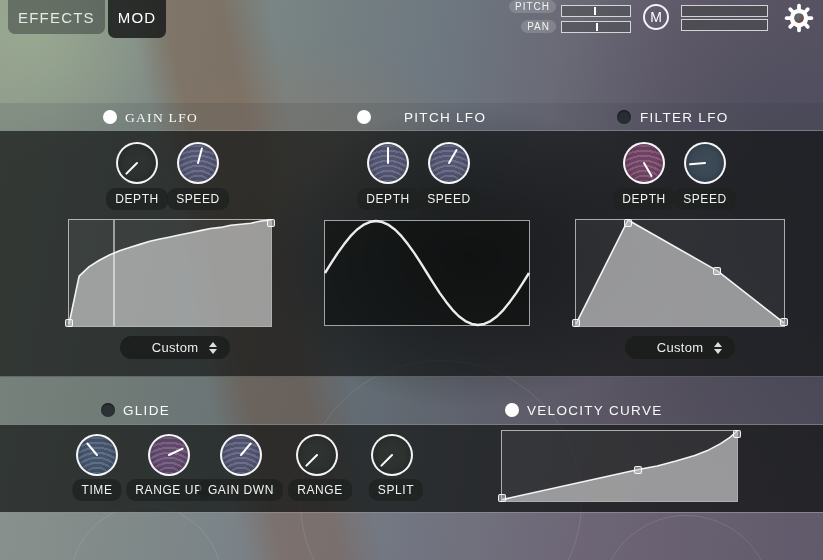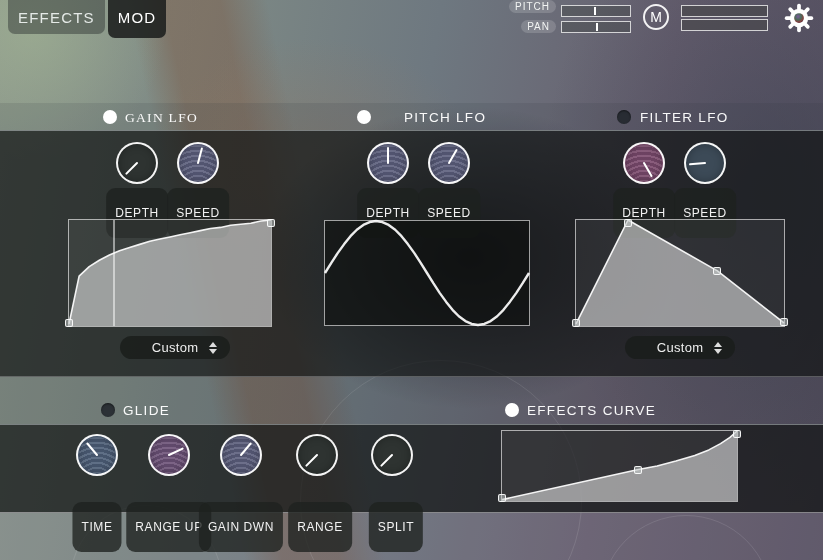--- a/index.html
+++ b/index.html
@@ -62,22 +62,22 @@
   
   .knob{position:absolute;width:42px;height:42px;border-radius:50%;box-sizing:border-box;
         border:2px solid rgba(255,255,255,0.95);box-shadow:inset 0 0 9px rgba(0,0,0,0.28);}
   .knob .ptr{position:absolute;inset:0;z-index:2;}
   .knob .ptr::before{content:"";position:absolute;left:50%;top:3px;width:2.6px;height:46%;
         margin-left:-1.3px;background:#fff;border-radius:2px;}
   .knob.textured::after{content:"";position:absolute;inset:1px;border-radius:50%;z-index:1;
         background:repeating-radial-gradient(circle at 50% 130%,
           rgba(255,255,255,0.10) 0 2px, rgba(22,22,34,0.14) 2px 5px);}
   .klabel{position:absolute;transform:translateX(-50%);font-size:12px;letter-spacing:.6px;
-        color:#f2f2f2;background:rgba(30,33,31,0.78);border-radius:9px;padding:18px 9px;white-space:nowrap;}
-  .klabel.row1{top:188px;} .klabel.row2{top:479px;margin-top:23px;}
+        color:#f2f2f2;background:rgba(30,33,31,0.78);border-radius:9px;padding:4px 9px;white-space:nowrap;}
+  .klabel.row1{top:188px;} .klabel.row2{top:479px;}
 
   
   .display{position:absolute;box-sizing:border-box;border:1px solid rgba(255,255,255,0.6);}
   .display svg{position:absolute;inset:0;width:100%;height:100%;overflow:visible;}
   .display .handle{position:absolute;width:8px;height:8px;margin:-4px 0 0 -4px;border-radius:2px;
         background:rgba(195,200,200,0.55);border:1px solid rgba(255,255,255,0.9);box-sizing:border-box;z-index:3;}
   .display .playhead{position:absolute;top:0;bottom:0;width:2px;background:rgba(255,255,255,0.5);z-index:2;}
   .display.lightfill{background:rgba(210,218,214,0.07);}
   .display.darkbg{background:rgba(8,10,8,0.5);}
 
@@ -218,21 +218,21 @@
     <span class="dd-label">Custom</span>
     <span class="dd-arrows">
         <i class="tri-up"></i>
         <i class="tri-down"></i>
       </span>
   </div>
 
   <div class="dot off" style="left:101px;top:403px;"></div>
   <div class="hlabel" style="left:123px;top:403px;">GLIDE</div>
   <div class="dot on" style="left:505px;top:403px;"></div>
-  <div class="hlabel" style="left:527px;top:403px;">EFFECTS CURVE</div>
+  <div class="hlabel" style="left:527px;top:403px;">VELOCITY CURVE</div>
 
   <div class="knob textured" style="left: 76px; top: 434px; background: rgb(77, 95, 120);">
       <div class="ptr" style="transform: rotate(-40deg);"></div>
     </div>
   <div class="knob textured" style="left: 148px; top: 434px; background: rgb(109, 82, 120);">
       <div class="ptr" style="transform: rotate(65deg);"></div>
     </div>
   <div class="knob textured" style="left: 220px; top: 434px; background: rgb(92, 95, 125);">
       <div class="ptr" style="transform: rotate(40deg);"></div>
     </div>

